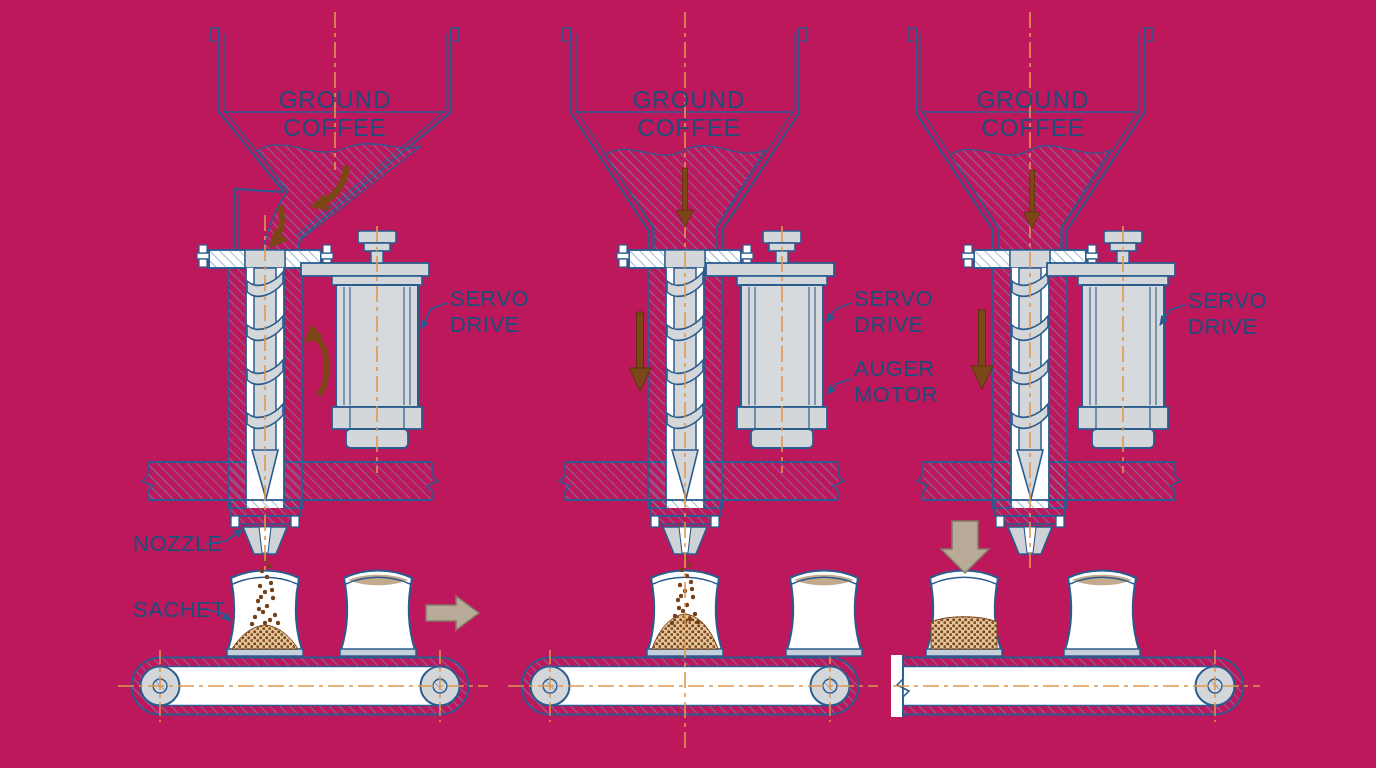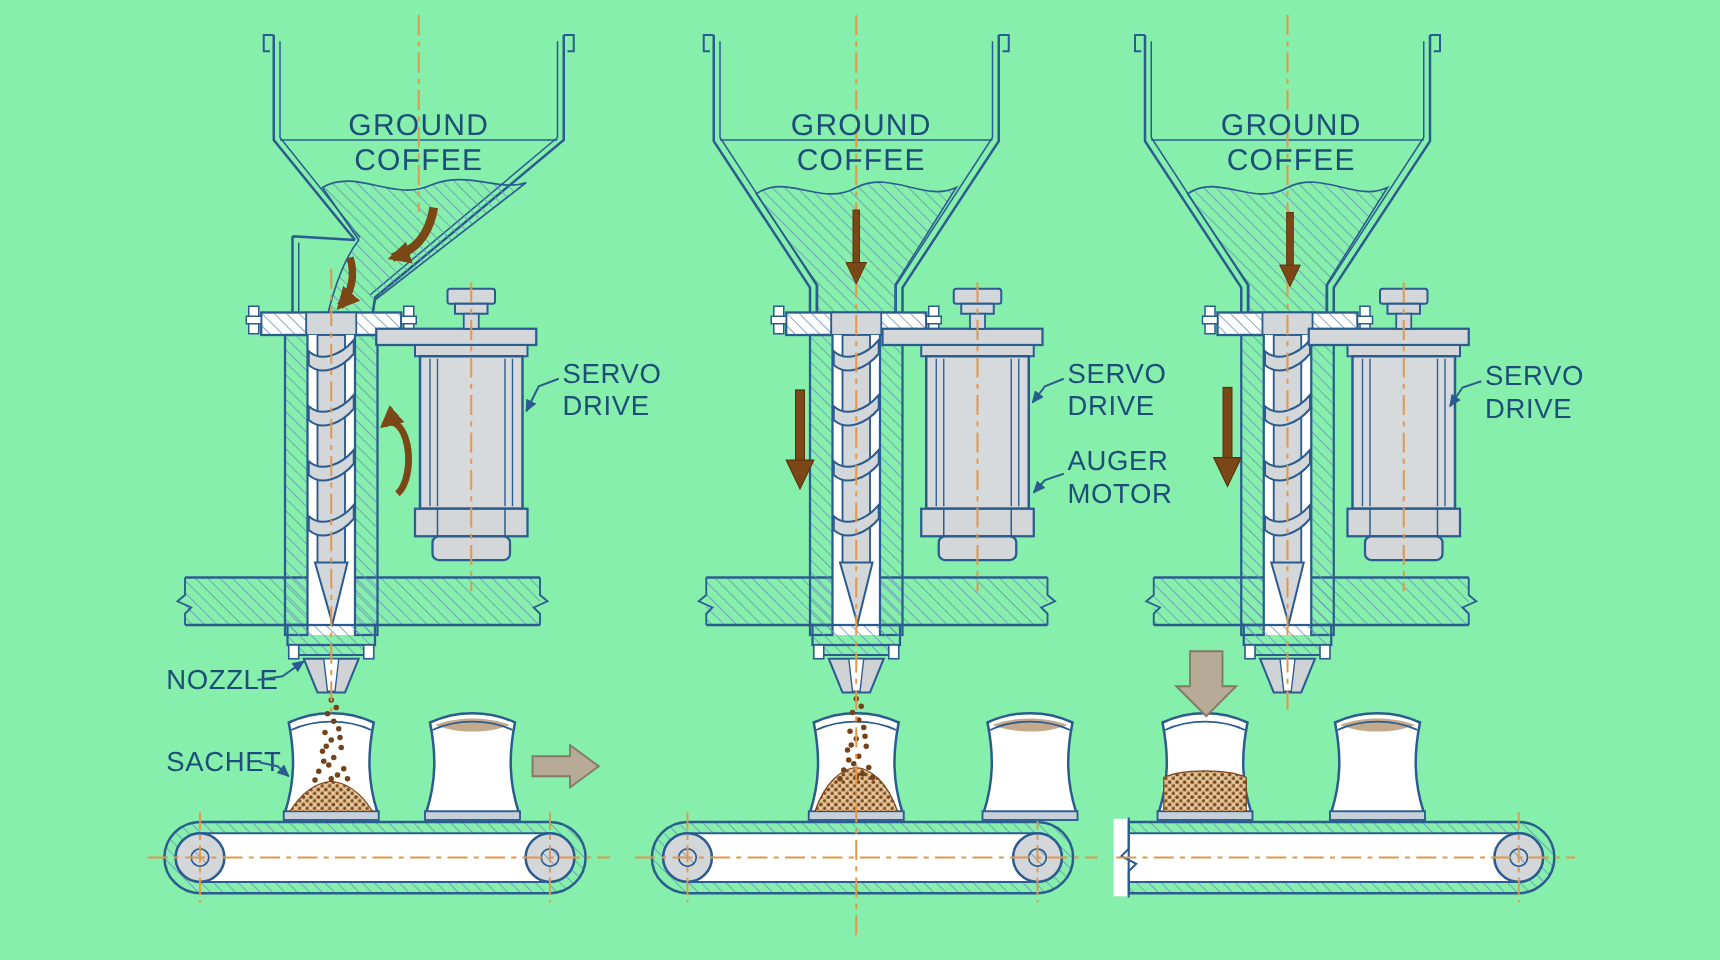--- a/index.html
+++ b/index.html
@@ -1,16 +1,16 @@
 <!DOCTYPE html>
 <html><head>
 <meta charset="utf-8">
 <style>
   html,body{margin:0;padding:0;background:#ffffff;}
-  .stage{position:relative;width:1376px;height:768px;background:#86efac;overflow:hidden;
+  .stage{position:relative;width:1376px;height:768px;background:#be185d;overflow:hidden;
          font-family:"Liberation Sans", sans-serif;}
   svg{display:block;}
   text{font-family:"Liberation Sans", sans-serif;fill:#1d4e79;}
   .hopper-text{font-size:24px;letter-spacing:1px;text-anchor:middle;}
   .callout{font-size:22px;letter-spacing:0.5px;}
 </style>
 </head>
 <body>
 
 <div class="stage">

